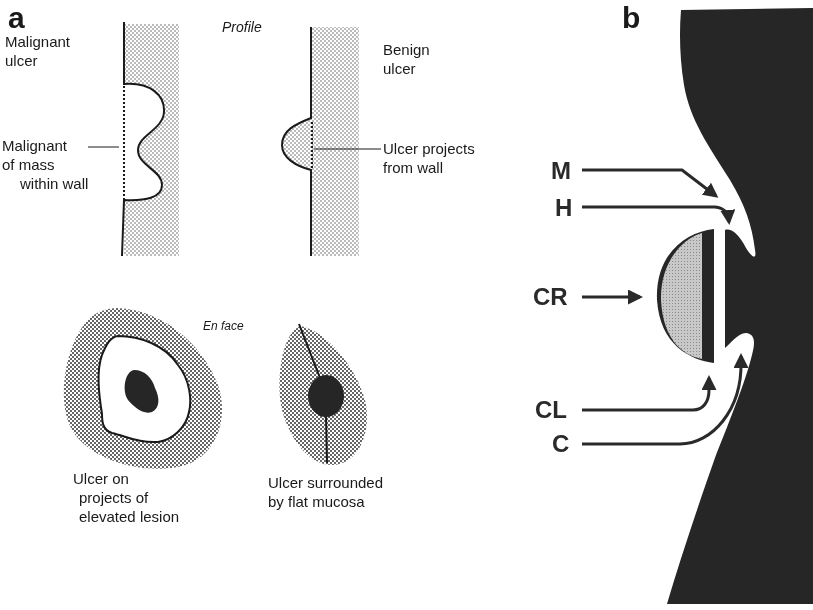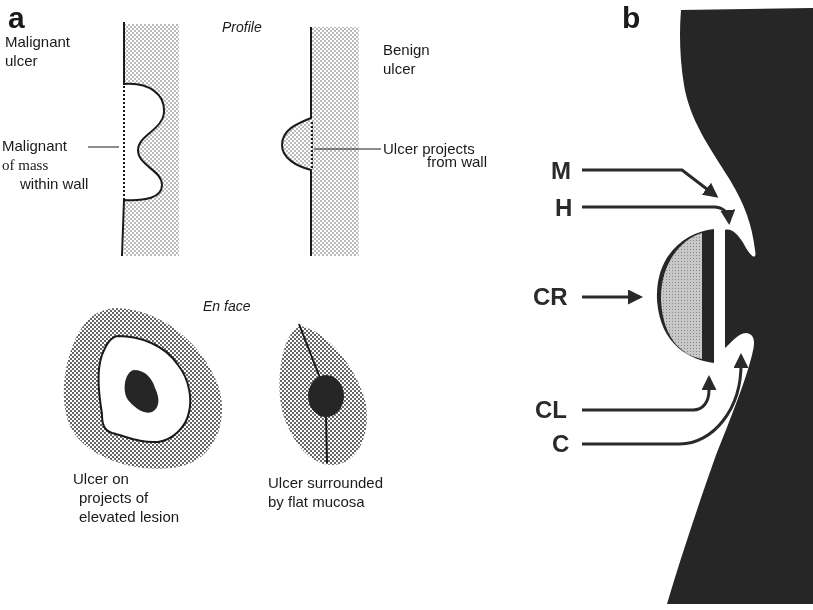--- a/index.html
+++ b/index.html
@@ -95,29 +95,29 @@
     <path d="M582,444 L680,444 C712,444 742,410 741,362 L741,356" fill="none" stroke="#2a2a2a" stroke-width="3" marker-end="url(#arrowB)"></path>
   </g>
 </svg>
 
 <div class="panel-letter" style="left:8px; top:3px;">a</div>
 <div class="lbl italic" style="left:222px; top:3px; font-size:14px;margin-top:15px;">Profile</div>
 
 <div class="lbl" style="left:5px; top:33px;">Malignant</div>
 <div class="lbl" style="left:5px; top:52px;">ulcer</div>
 <div class="lbl" style="left:2px; top:137px;">Malignant</div>
-<div class="lbl" style="left:2px; top:156px;font-family:Liberation Serif, serif;">of mass</div>
+<div class="lbl" style="left:2px; top:156px;">of mass</div>
 <div class="lbl" style="left:20px; top:175px;">within wall</div>
 
 <div class="lbl" style="left:383px; top:41px;">Benign</div>
 <div class="lbl" style="left:383px; top:60px;">ulcer</div>
 <div class="lbl" style="left:383px; top:140px;">Ulcer projects</div>
-<div class="lbl" style="left:383px; top:153px;margin-left:44px;">from wall</div>
+<div class="lbl" style="left:383px; top:159px;">from wall</div>
 
-<div class="lbl italic" style="left:203px; top:297px; font-size:14px;">En face</div>
+<div class="lbl italic" style="left:203px; top:317px; font-size:12px;">En face</div>
 
 <div class="lbl" style="left:73px; top:470px;">Ulcer on</div>
 <div class="lbl" style="left:79px; top:489px;">projects of</div>
 <div class="lbl" style="left:79px; top:508px;">elevated lesion</div>
 
 <div class="lbl" style="left:268px; top:474px;">Ulcer surrounded</div>
 <div class="lbl" style="left:268px; top:493px;">by flat mucosa</div>
 
 <div class="panel-letter" style="left:622px; top:3px;">b</div>
 <div class="blabel" style="left:551px; top:159px;">M</div>

